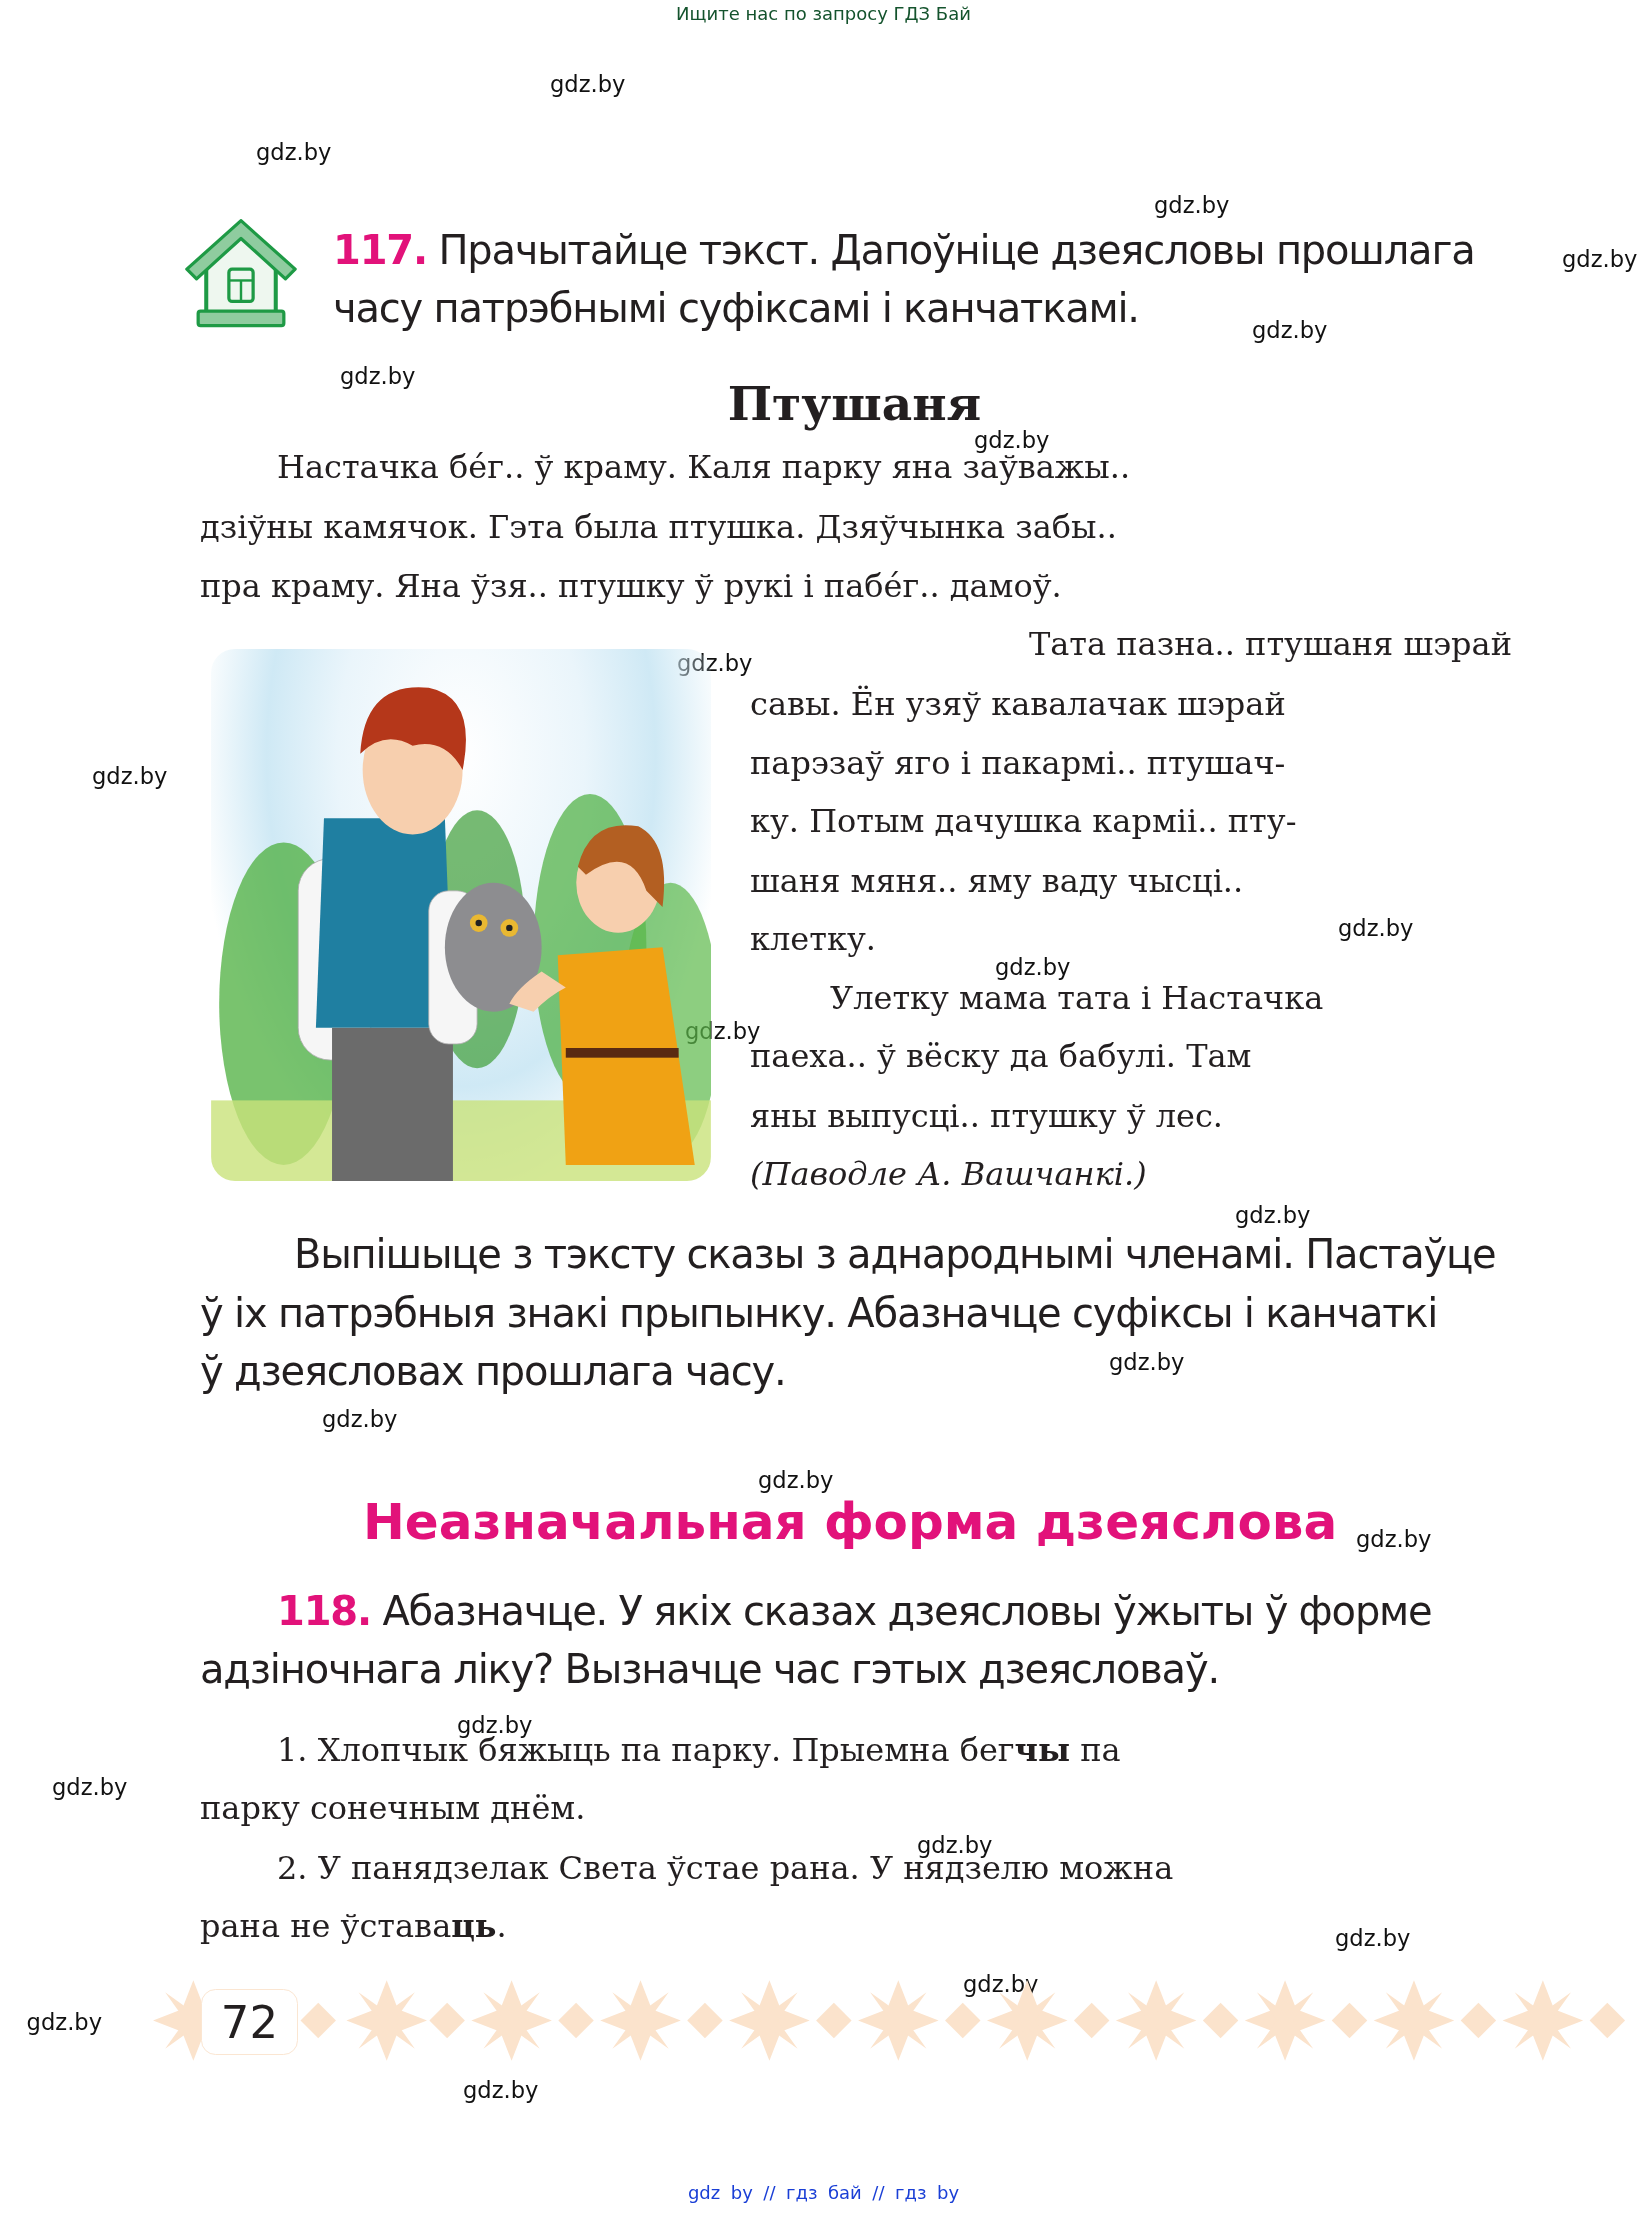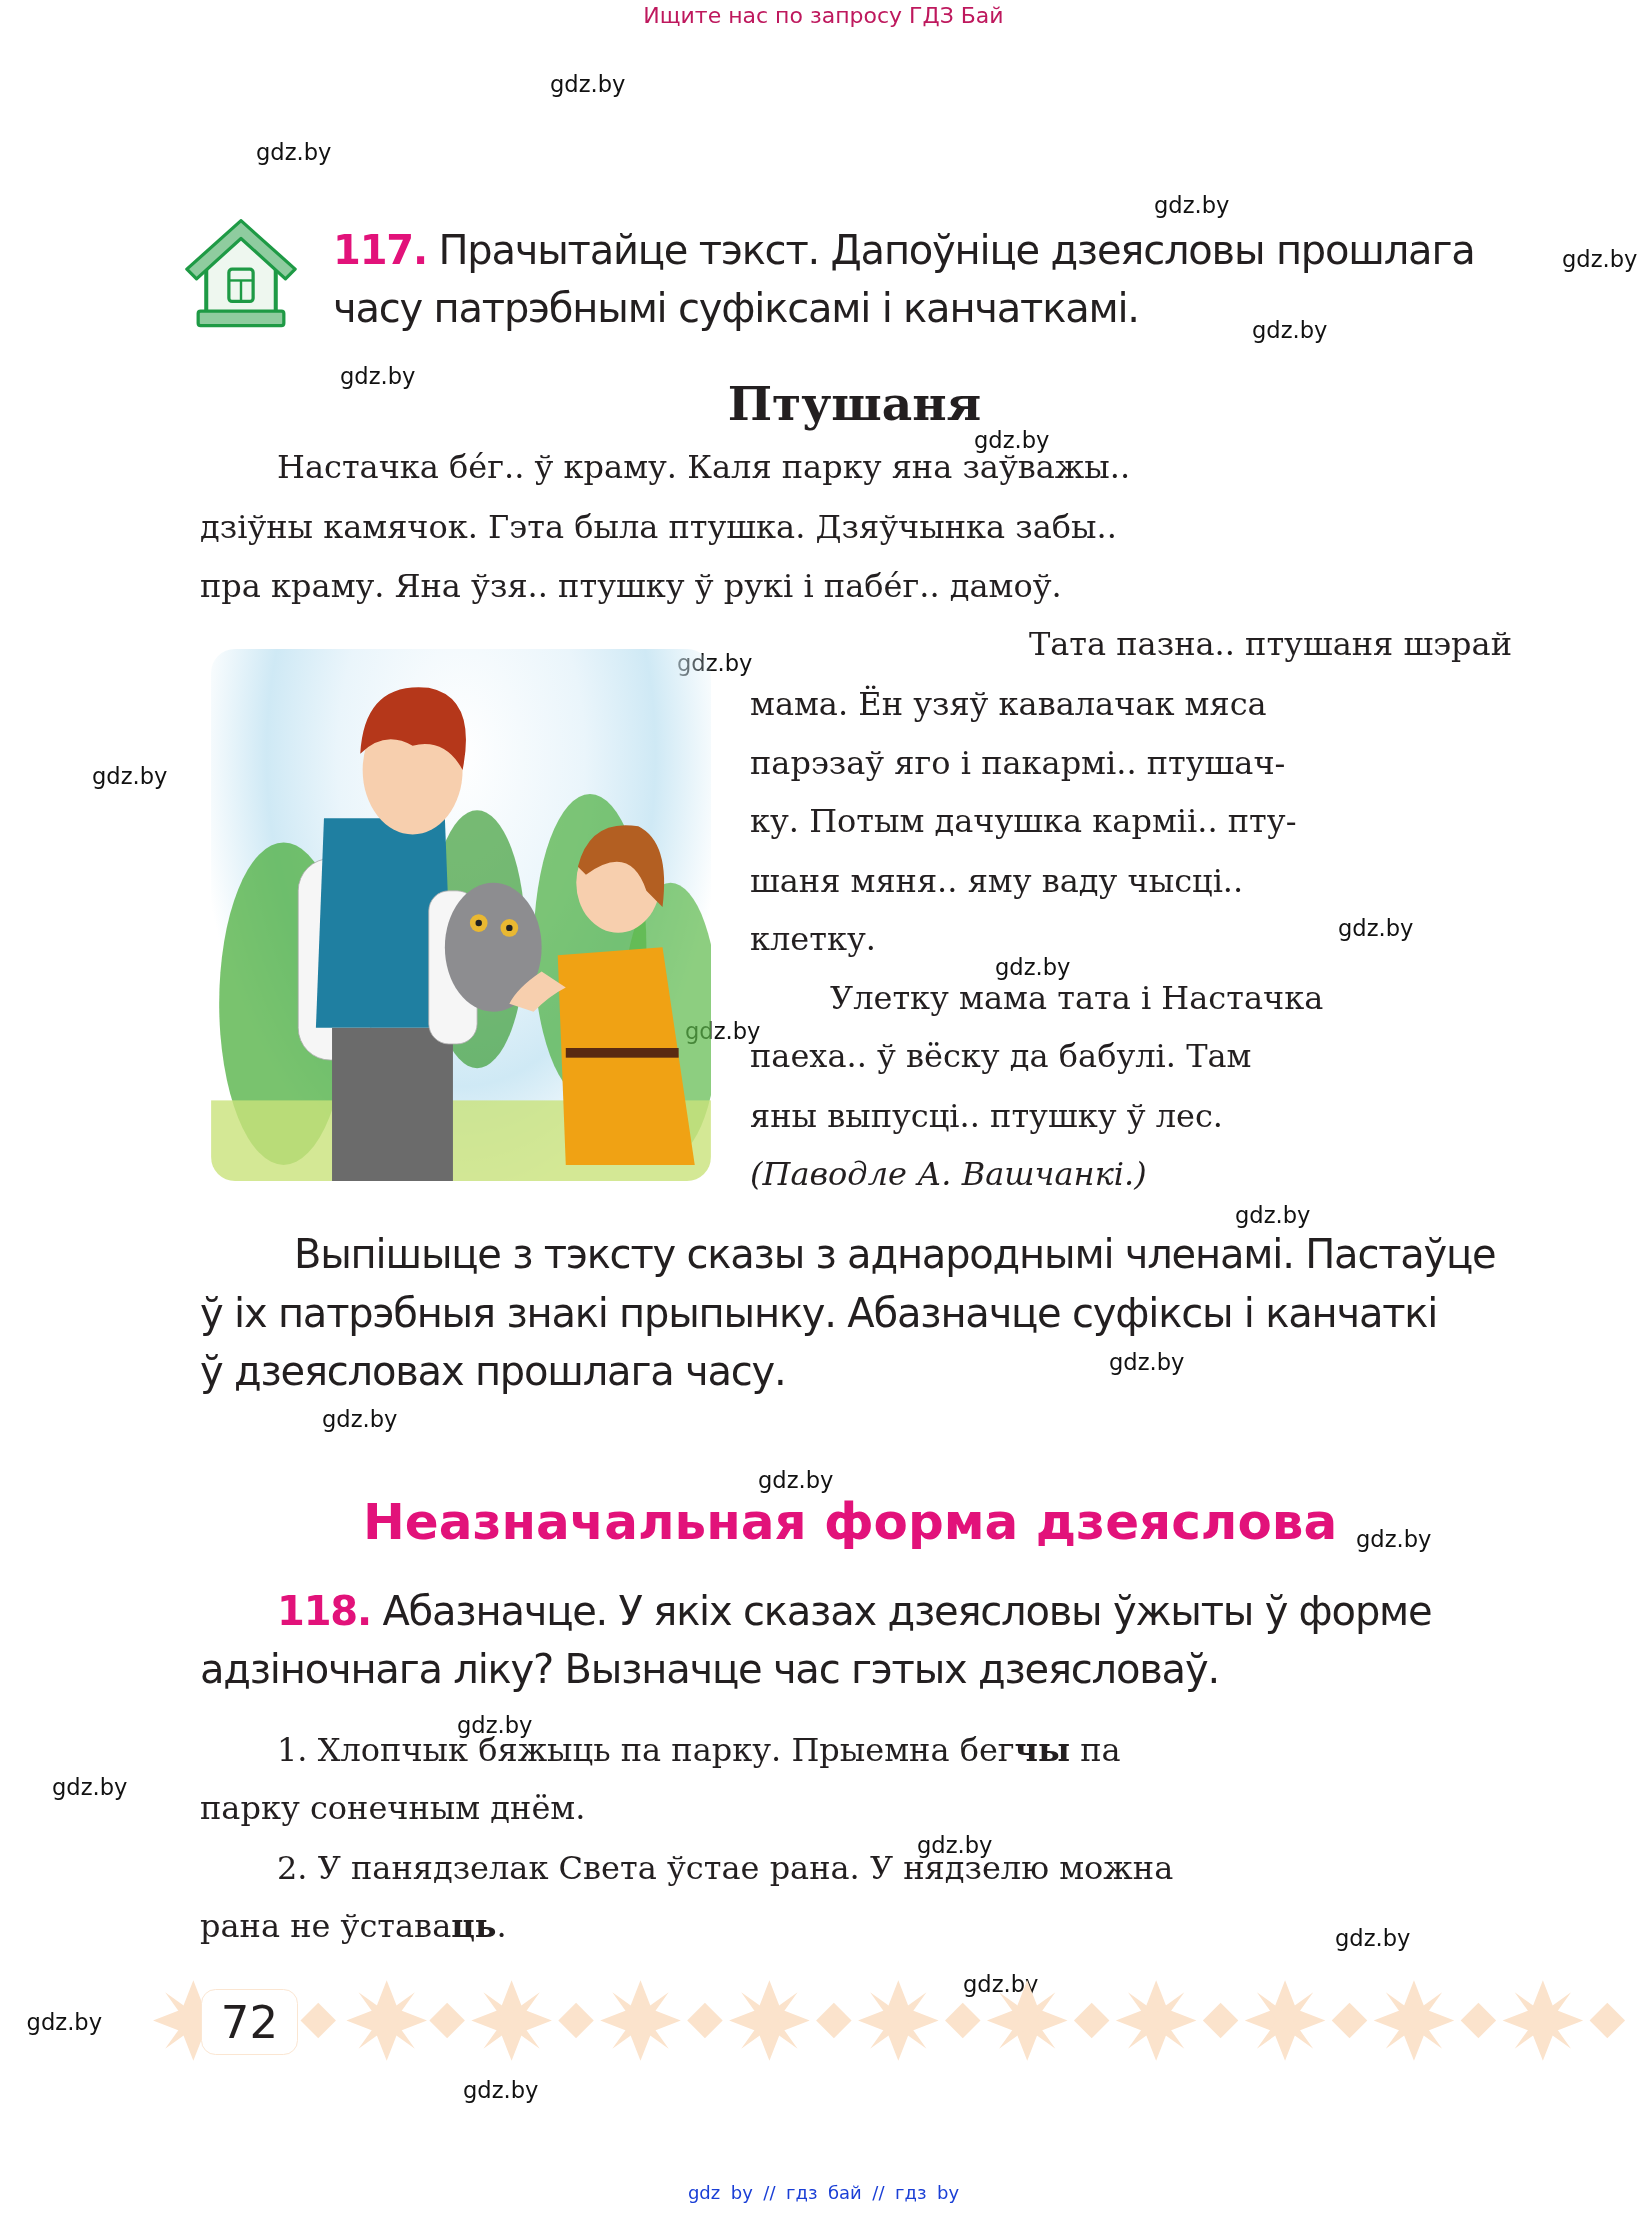--- a/index.html
+++ b/index.html
@@ -1,18 +1,18 @@
 <!DOCTYPE html>
 <html style="font-size:13px"><head>
 <meta charset="utf-8">
 <style>
   html,body{margin:0;padding:0;background:#fff;}
   body{width:1647px;height:2216px;position:relative;overflow:hidden;font-family:"Liberation Sans",sans-serif;color:#231f20;}
   .abs{position:absolute;white-space:nowrap;}
-  .banner{left:0;width:1647px;top:3.2px;text-align:center;color:#be185d;font-size:22px;font-family:"DejaVu Sans",sans-serif;}
+  .banner{left:0;width:1647px;top:3.2px;text-align:center;color:#14532d;font-size:18px;font-family:"DejaVu Sans",sans-serif;}
   .wm{font-family:"DejaVu Sans",sans-serif;font-size:22.6px;color:#111;}
   .sans{font-family:"DejaVu Sans",sans-serif;font-size:40px;letter-spacing:-1.2px;color:#231f20;}
   .serif{font-family:"DejaVu Serif",serif;font-size:32px;color:#231f20;}
   .num{color:#e2127a;font-weight:bold;}
   .title{font-family:"DejaVu Serif",serif;font-weight:bold;font-size:47px;}
   .rubric{font-family:"DejaVu Sans",sans-serif;font-weight:bold;color:#e2127a;font-size:50px;}
   .just{display:flex;justify-content:space-between;}
   .illus{left:211px;top:649px;width:500px;height:532px;border-radius:24px;overflow:hidden;
     background:radial-gradient(ellipse at 50% 20%,#ffffff 0%,#eaf5fb 35%,#cfe9f5 55%,rgba(255,255,255,0) 75%);}
   .footer{left:0;width:1647px;top:2182px;text-align:center;color:#1a3fd6;font-size:18px;font-family:"DejaVu Sans",sans-serif;word-spacing:4.8px;}
@@ -98,21 +98,21 @@
 
     <ellipse cx="505" cy="290" rx="52" ry="62" fill="#f7cfae"></ellipse>
     <path d="M455 270 Q470 210 530 220 Q570 240 560 320 L540 300 Q520 240 465 280 Z" fill="#b35f22"></path>
     <path d="M430 380 L560 370 L600 640 L440 640 Z" fill="#f0a214"></path>
     <rect x="440" y="495" width="140" height="12" fill="#5a2a12"></rect>
     <path d="M410 400 Q380 420 370 440 L400 450 Q420 430 440 420 Z" fill="#f7cfae"></path>
   </svg>
 </div>
 
 <div class="abs serif" style="left:830px;top:625px;width:682px;text-align:right">Тата пазна.. птушаня шэрай</div>
-<div class="abs serif" style="left:750px;top:685px;width:762px">мама. Ён узяў кавалачак мяса</div>
+<div class="abs serif" style="left:750px;top:685px;width:762px">савы. Ён узяў кавалачак шэрай</div>
 <div class="abs serif" style="left:750px;top:744px;width:762px">парэзаў яго і пакармі.. птушач-</div>
 <div class="abs serif" style="left:750px;top:802px;width:762px">ку. Потым дачушка карміі.. пту-</div>
 <div class="abs serif" style="left:750px;top:862px;width:762px">шаня мяня.. яму ваду чысці..</div>
 <div class="abs serif" style="left:750px;top:920px">клетку.</div>
 
 <div class="abs serif" style="left:830px;top:979px">Улетку мама тата і Настачка</div>
 <div class="abs serif" style="left:750px;top:1037px">паеха.. ў вёску да бабулі. Там</div>
 <div class="abs serif" style="left:750px;top:1097px">яны выпусці.. птушку ў лес.</div>
 <div class="abs serif" style="left:750px;top:1155px;font-style:italic">(Паводле А. Вашчанкі.)</div>
 

